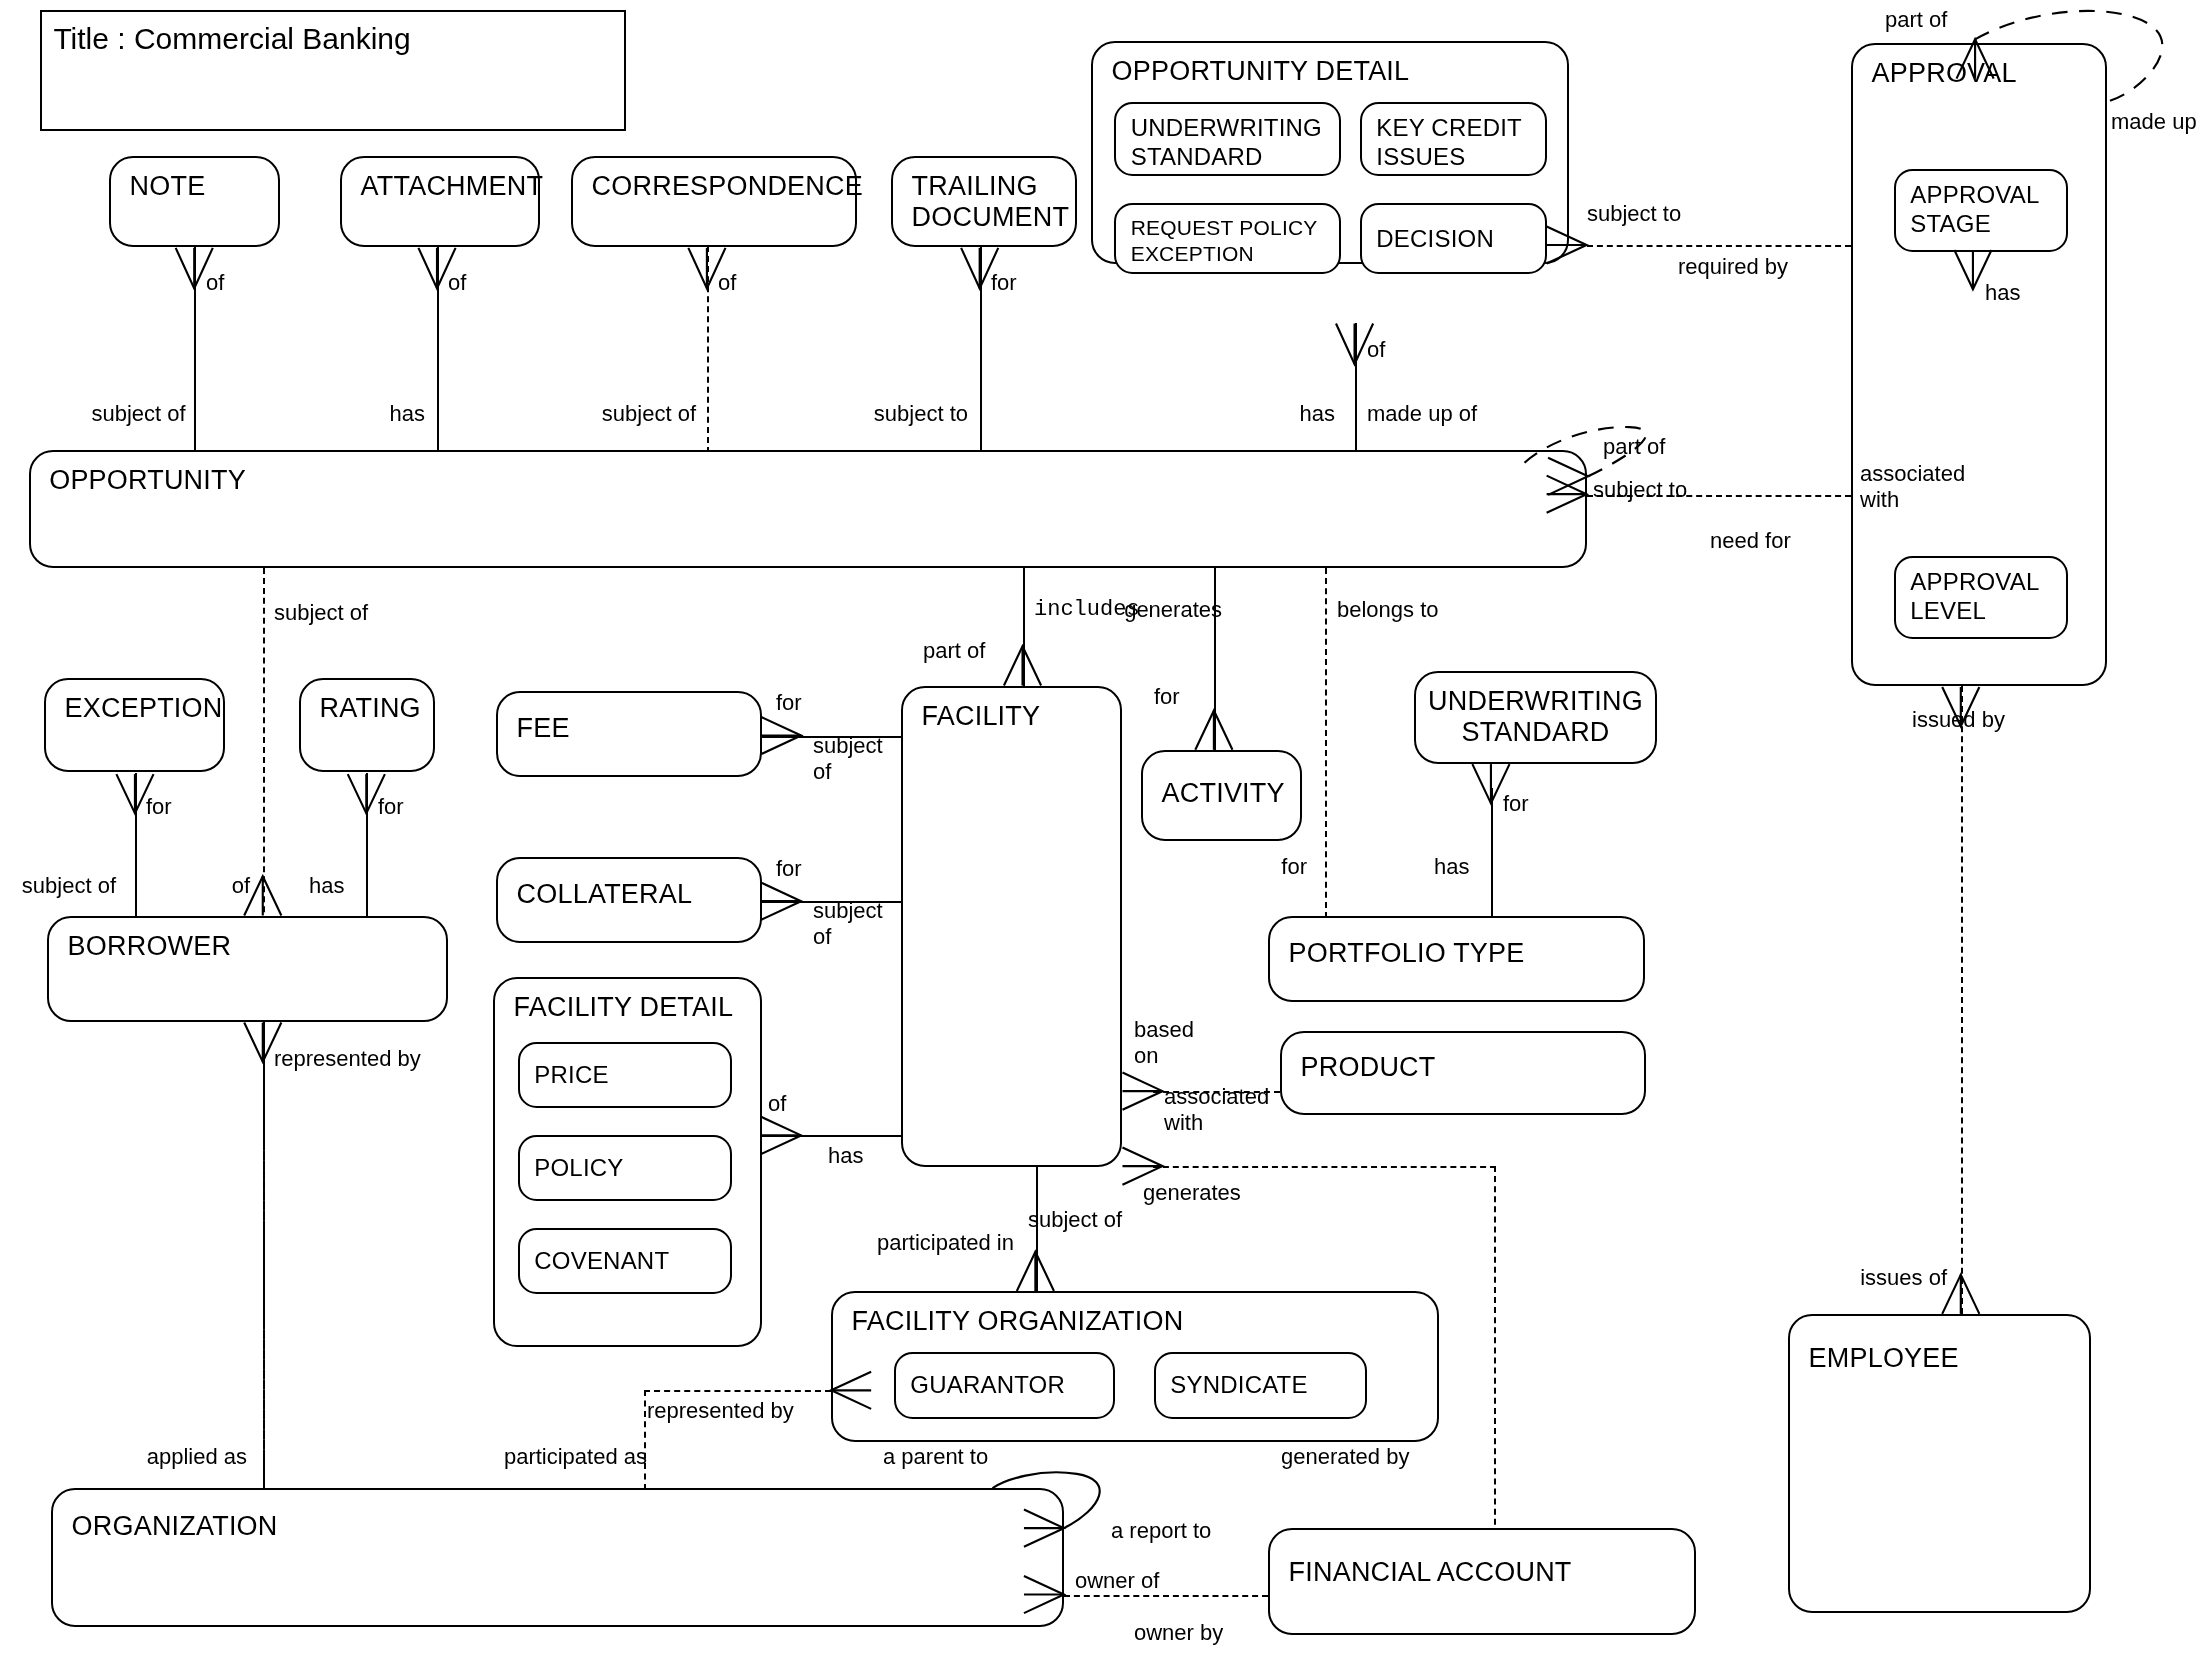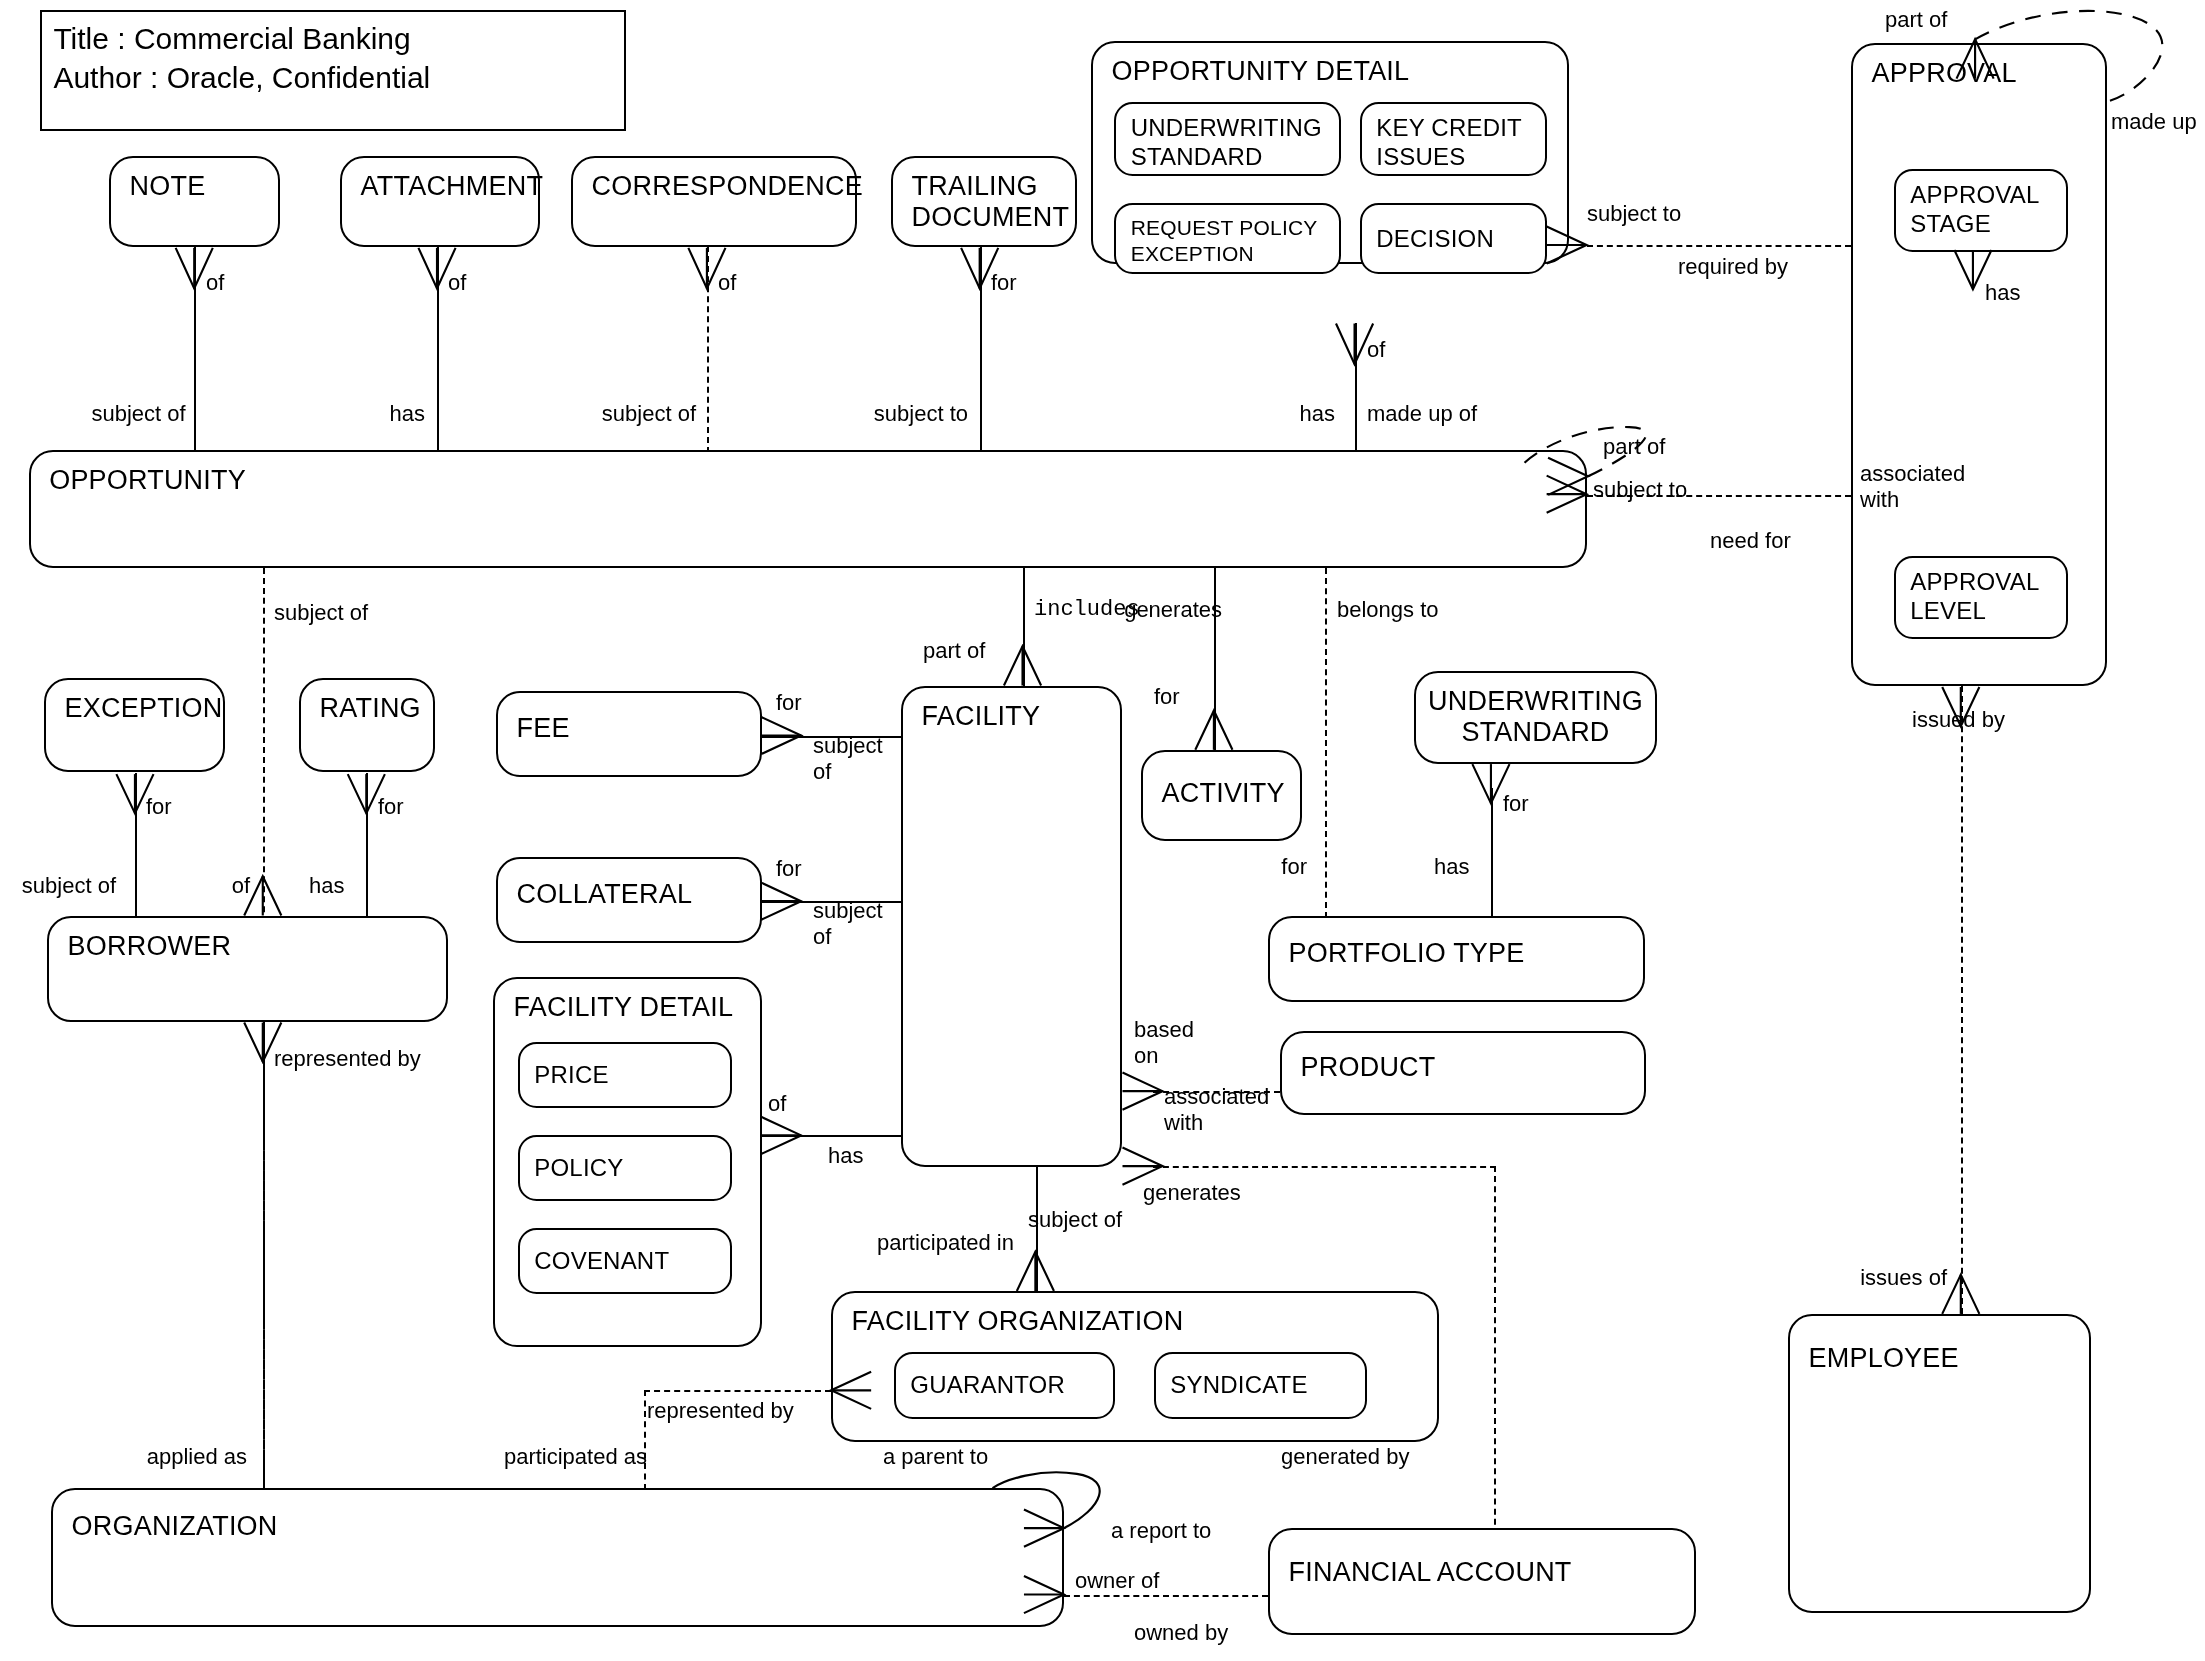--- a/index.html
+++ b/index.html
@@ -92,21 +92,20 @@
   }
   #feet line, #feet path { stroke: #000; fill: none; }
 </style>
 </head>
 <body>
 
 <div id="canvas">
 
   <div class="titlebox" style="left:40px; top:10px; width:586px; height:121px;">
     <div>Title : Commercial Banking</div>
-    <div>Author : Oracle, Confidential</div>
   </div>
 
   <div class="ln v" style="left:194px; top:246px; height:207px;"></div>
 
   <div class="ln v" style="left:437px; top:246px; height:207px;"></div>
 
   <div class="ln v dash" style="left:707px; top:246px; height:207px;"></div>
 
   <div class="ln v" style="left:980px; top:246px; height:207px;"></div>
 
@@ -449,17 +448,17 @@
 
   <div class="rlabel" style="left:1028px; top:1207px;">subject of</div>
   <div class="rlabel r" style="left:807px; top:1230px; width:207px;">participated in</div>
   <div class="rlabel" style="left:647px; top:1398px;">represented by</div>
 
   <div class="rlabel r" style="left:121px; top:1444px; width:126px;">applied as</div>
   <div class="rlabel r" style="left:450px; top:1444px; width:197px;">participated as</div>
   <div class="rlabel" style="left:883px; top:1444px;">a parent to</div>
   <div class="rlabel" style="left:1111px; top:1518px;">a report to</div>
   <div class="rlabel" style="left:1075px; top:1568px;">owner of</div>
-  <div class="rlabel" style="left:1134px; top:1620px;">owned by</div>
+  <div class="rlabel" style="left:1134px; top:1620px;">owner by</div>
   <div class="rlabel" style="left:1281px; top:1444px;">generated by</div>
 
 </div>
 
 
 </body></html>

